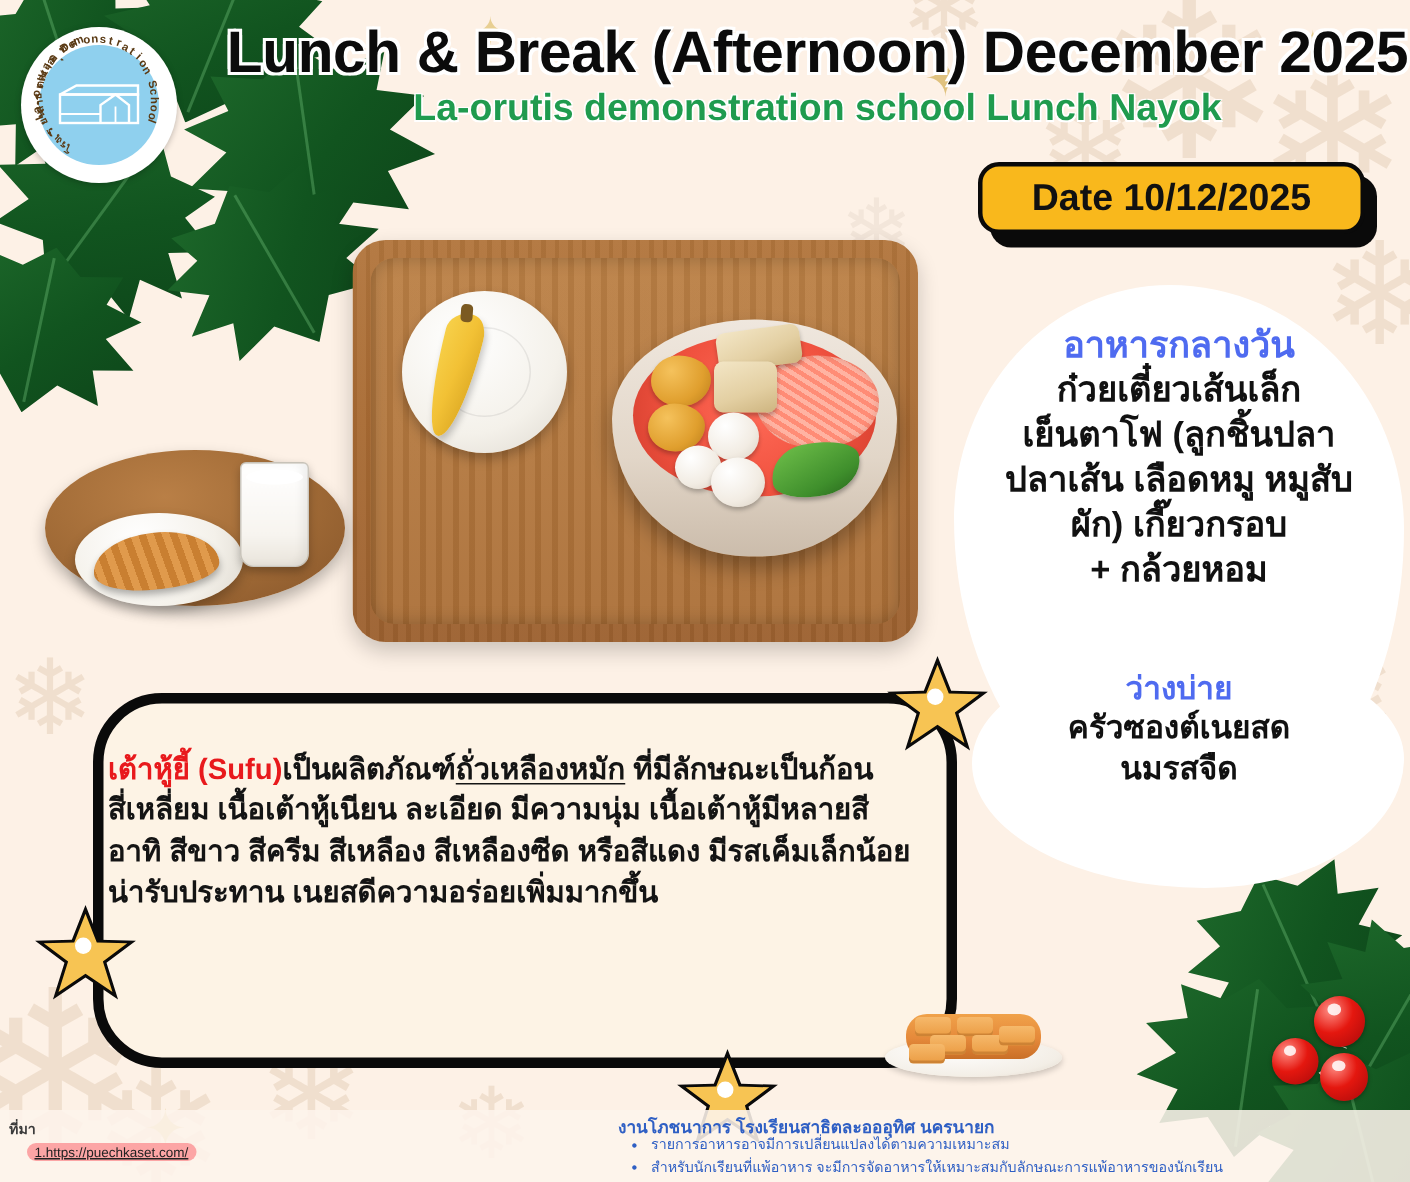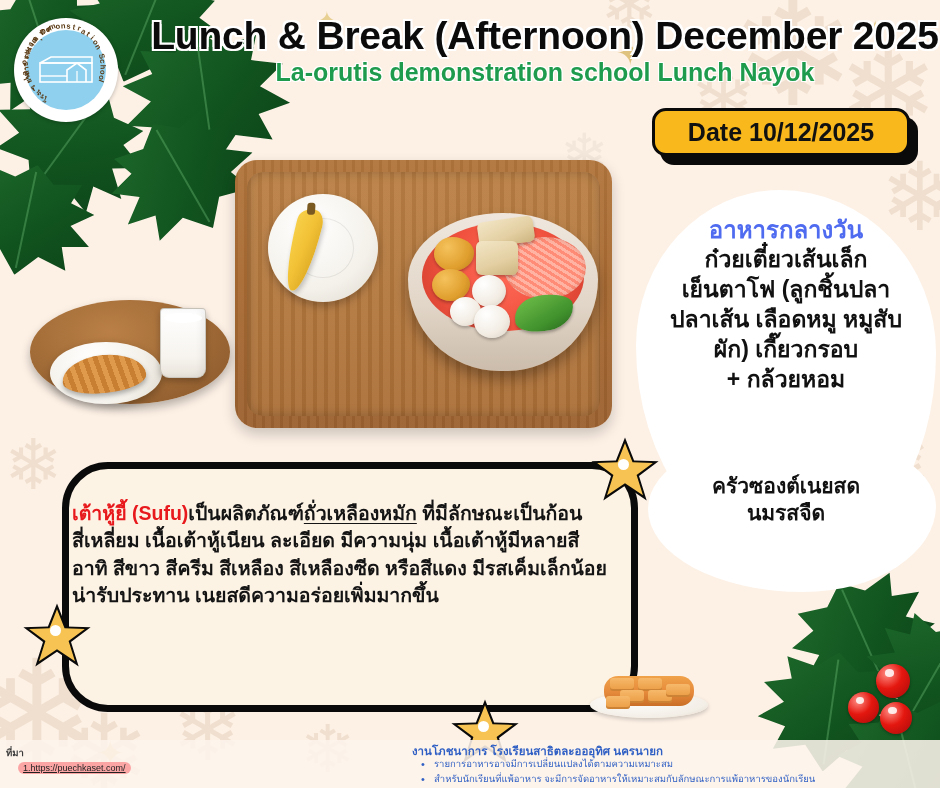--- a/index.html
+++ b/index.html
@@ -440,20 +440,21 @@
 
   <div class="menu-head" style="top:210px;">อาหารกลางวัน</div>
   <div class="menu-body" style="top:245px;">
     <div>ก๋วยเตี๋ยวเส้นเล็ก</div>
     <div>เย็นตาโฟ (ลูกชิ้นปลา</div>
     <div>ปลาเส้น เลือดหมู หมูสับ</div>
     <div>ผัก) เกี๊ยวกรอบ</div>
     <div>+ กล้วยหอม</div>
   </div>
 
+  <div class="menu-head" style="top:442px; font-size:21px;">ว่างบ่าย</div>
   <div class="menu-body" style="top:472px; font-size:21px;">
     <div>ครัวซองต์เนยสด</div>
     <div>นมรสจืด</div>
   </div>
 
   <div class="card"></div>
   <div class="card-text">
     <div>
       <span class="hl">เต้าหู้ยี้ (Sufu)</span><span>เป็นผลิตภัณฑ์</span><span class="ul">ถั่วเหลืองหมัก</span><span> ที่มีลักษณะเป็นก้อน</span>
     </div>

